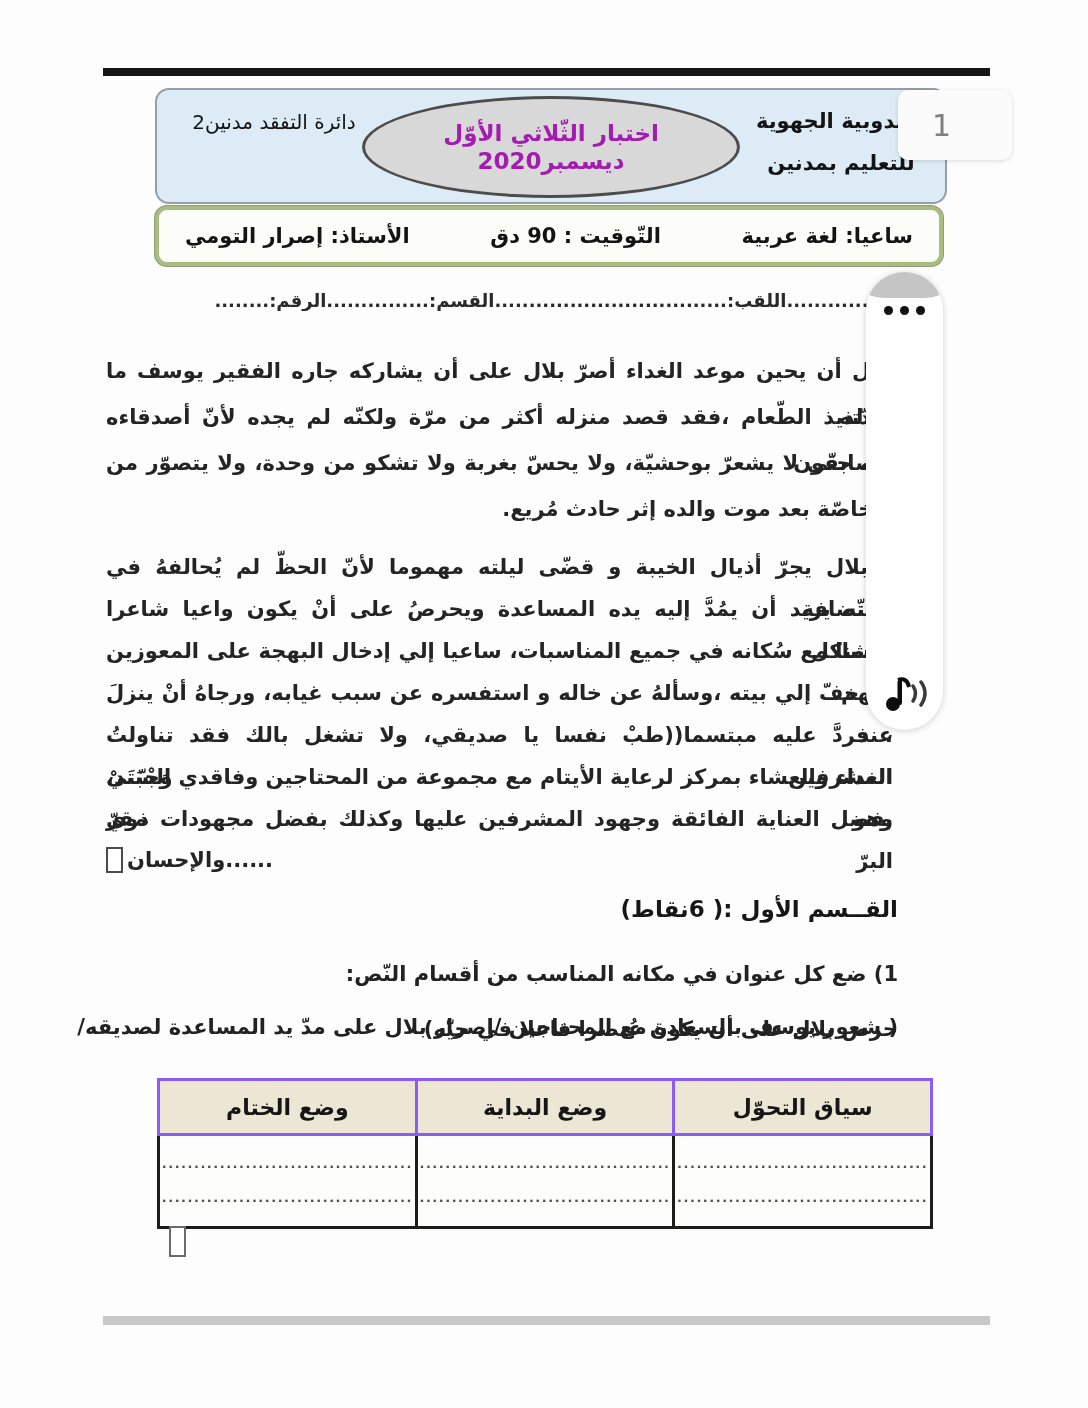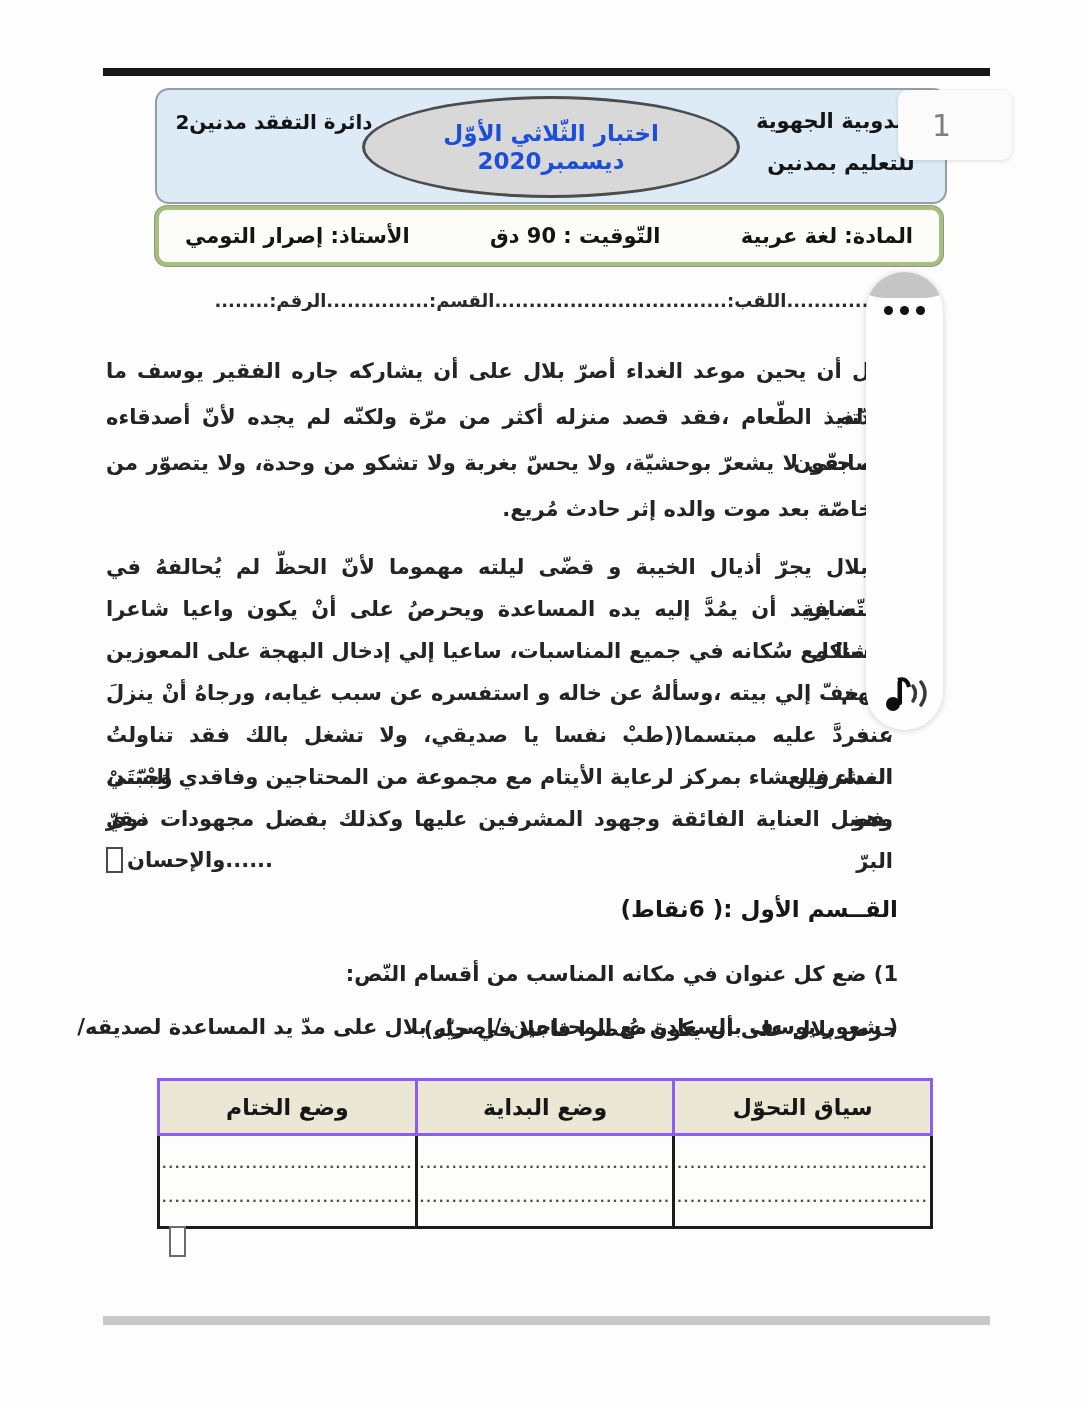--- a/index.html
+++ b/index.html
@@ -15,24 +15,24 @@
   .header-box{
     position:absolute;left:155px;top:88px;width:788px;height:112px;
     background:#dcebf6;border:2px solid #989ea5;border-radius:14px;direction:rtl;
   }
   .org-block{position:absolute;right:4px;top:10px;width:200px;text-align:center;
     font-weight:700;font-size:21px;line-height:42px;color:#141414;}
   .oval{
     position:absolute;left:50%;top:6px;transform:translateX(-50%);
     width:372px;height:96px;background:#d8d8d8;border:3px solid #4c4c4c;border-radius:50%;
     display:flex;flex-direction:column;align-items:center;justify-content:center;gap:2px;
-    font-weight:700;font-size:23px;color:#1d4ed8;
+    font-weight:700;font-size:23px;color:#a21caf;
   }
   .school-block{position:absolute;left:8px;top:12px;width:218px;text-align:center;
-    font-weight:700;font-size:20px;line-height:40px;color:#141414;}
+    font-weight:400;font-size:20px;line-height:40px;color:#141414;}
 
   
   .badge{
     position:absolute;left:898px;top:90px;width:114px;height:70px;background:#fbfbfb;
     border-radius:10px;box-shadow:0 1px 4px rgba(0,0,0,.14);
     display:flex;align-items:center;z-index:6;
   }
   .badge span{margin-left:34px;font-size:30px;color:#7e7e7e;font-weight:400;}
 
   
@@ -118,21 +118,21 @@
     <div class="school-block">
       <div>دائرة التفقد مدنين2</div>
     </div>
   </div>
 
   <div class="badge">
     <span>1</span>
   </div>
 
   <div class="meta-box">
-    <span>المادة: لغة عربية</span>
+    <span>ساعيا: لغة عربية</span>
     <span>التّوقيت : 90 دق</span>
     <span>الأستاذ: إصرار التومي</span>
   </div>
 
   <div class="student-line">...............اللقب:..................................القسم:...............الرقم:........</div>
 
   <div class="text-block">
     <div class="p1">
       <span class="line just">قبل أن يحين موعد الغداء أصرّ بلال على أن يشاركه جاره الفقير يوسف ما أعدّته</span>
       <span class="line just">ن لذيذ الطّعام ،فقد قصد منزله أكثر من مرّة ولكنّه لم يجده لأنّ أصدقاءه يتسابقون</span>

